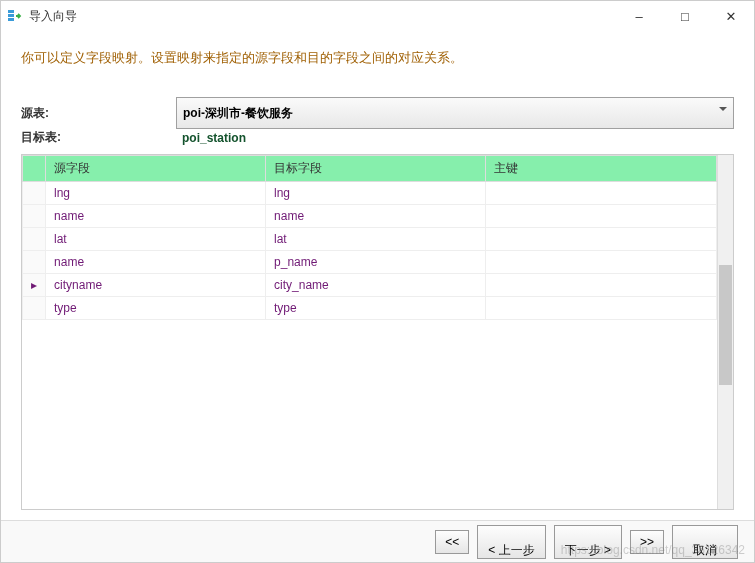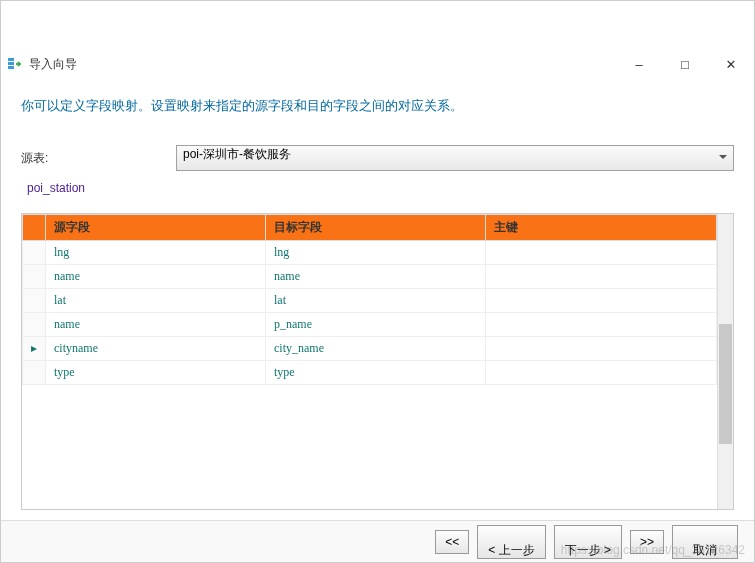--- a/index.html
+++ b/index.html
@@ -1,34 +1,34 @@
 <!DOCTYPE html>
 <html><head>
 <meta charset="utf-8">
 <style>
 * { box-sizing: border-box; margin: 0; padding: 0; }
 body { font-family: "Microsoft YaHei", "Segoe UI", sans-serif; font-size: 12px; background: #fff; width: 755px; height: 563px; overflow: hidden; }
 .window { width: 755px; height: 563px; border: 1px solid #ccc; display: flex; flex-direction: column; }
-.title-bar { height: 30px; display: flex; align-items: center; padding: 0 0 0 6px; background: #fff; margin-top: 48px; }
+.title-bar { height: 30px; display: flex; align-items: center; padding: 0 0 0 6px; background: #fff; }
 .title-icon { width: 16px; height: 16px; margin-right: 6px; display: inline-flex; }
 .title-text { flex: 1; font-size: 12px; color: #333; }
 .win-controls { display: flex; }
 .win-btn { width: 46px; height: 30px; display: flex; align-items: center; justify-content: center; color: #333; font-size: 13px; cursor: pointer; }
 .content { flex: 1; padding: 18px 20px 10px 20px; display: flex; flex-direction: column; }
-.instruction { color: #0369a1; font-size: 13px; margin-bottom: 30px; }
-.form-row { display: flex; align-items: center; margin-bottom: 10px; font-size: 12px; }
+.instruction { color: #a16207; font-size: 13px; margin-bottom: 30px; }
+.form-row { display: flex; align-items: center; font-size: 12px; font-weight: bold; }
 .form-label { width: 155px; color: #333; }
-.form-select { flex: 1; height: 26px; border: 1px solid #a0a0a0; background: linear-gradient(#fafafa, #e8e8e8); padding: 0 20px 0 6px; font-size: 12px; position: relative; display: flex; cursor: pointer; }
+.form-select { flex: 1; height: 32px; border: 1px solid #a0a0a0; background: linear-gradient(#fafafa, #e8e8e8); padding: 0 20px 0 6px; font-size: 12px; position: relative; display: flex; align-items: center; cursor: pointer; }
 .form-select::after { content: ""; position: absolute; right: 6px; top: 9px; border-left: 4px solid transparent; border-right: 4px solid transparent; border-top: 4px solid #555; }
-.form-value { flex: 1; padding-left: 6px; color: #4c1d95; }
+.form-value { flex: 1; padding-left: 6px; color: #14532d; }
 .table-wrapper { flex: 1; border: 1px solid #ccc; margin-top: 8px; position: relative; display: flex; }
 .table-scroll { flex: 1; overflow-y: auto; }
 .map-table { width: 100%; border-collapse: collapse; font-size: 12px; }
-.map-table th { text-align: left; font-weight: bold; background: #f97316; border: 1px solid #ddd; padding: 4px 8px; color: #333; height: 24px; }
-.map-table td { border: 1px solid #eee; padding: 4px 8px; color: #0f766e; height: 23px; font-family: Liberation Serif, serif; }
+.map-table th { text-align: left; font-weight: normal; background: #86efac; border: 1px solid #ddd; padding: 4px 8px; color: #333; height: 24px; }
+.map-table td { border: 1px solid #eee; padding: 4px 8px; color: #701a75; height: 23px; }
 .row-handle { width: 14px; border: 1px solid #eee; background: #fafafa; text-align: center; color: #333; }
 .vscroll { width: 16px; background: #f0f0f0; border-left: 1px solid #ddd; position: relative; }
 .vthumb { position: absolute; left: 1px; right: 1px; top: 110px; height: 120px; background: #c8c8c8; }
 .footer { height: 42px; border-top: 1px solid #ddd; display: flex; align-items: center; justify-content: flex-end; padding: 0 16px; gap: 8px; background: #f9f9f9; }
 .btn { min-width: 66px; height: 24px; border: 1px solid #999; background: linear-gradient(#fdfdfd, #e6e6e6); font-size: 12px; cursor: pointer; padding: 16px 10px; }
 .btn.small { min-width: 34px; padding: 0 6px; }
 .watermark { position: absolute; right: 10px; bottom: 6px; color: rgba(120,120,120,0.35); font-size: 12px; pointer-events: none; }
 </style>
 </head>
 <body>
@@ -55,20 +55,21 @@
     <div class="instruction">你可以定义字段映射。设置映射来指定的源字段和目的字段之间的对应关系。</div>
 
     <div class="form-row">
       <span class="form-label">源表:</span>
       <div class="form-select">
         <span>poi-深圳市-餐饮服务</span>
       </div>
     </div>
 
     <div class="form-row">
+      <span class="form-label">目标表:</span>
       <span class="form-value">poi_station</span>
     </div>
 
     <div class="table-wrapper">
       <div class="table-scroll">
         <table class="map-table">
           <thead>
             <tr>
               <th class="row-handle"></th>
               <th style="width:220px">源字段</th>

